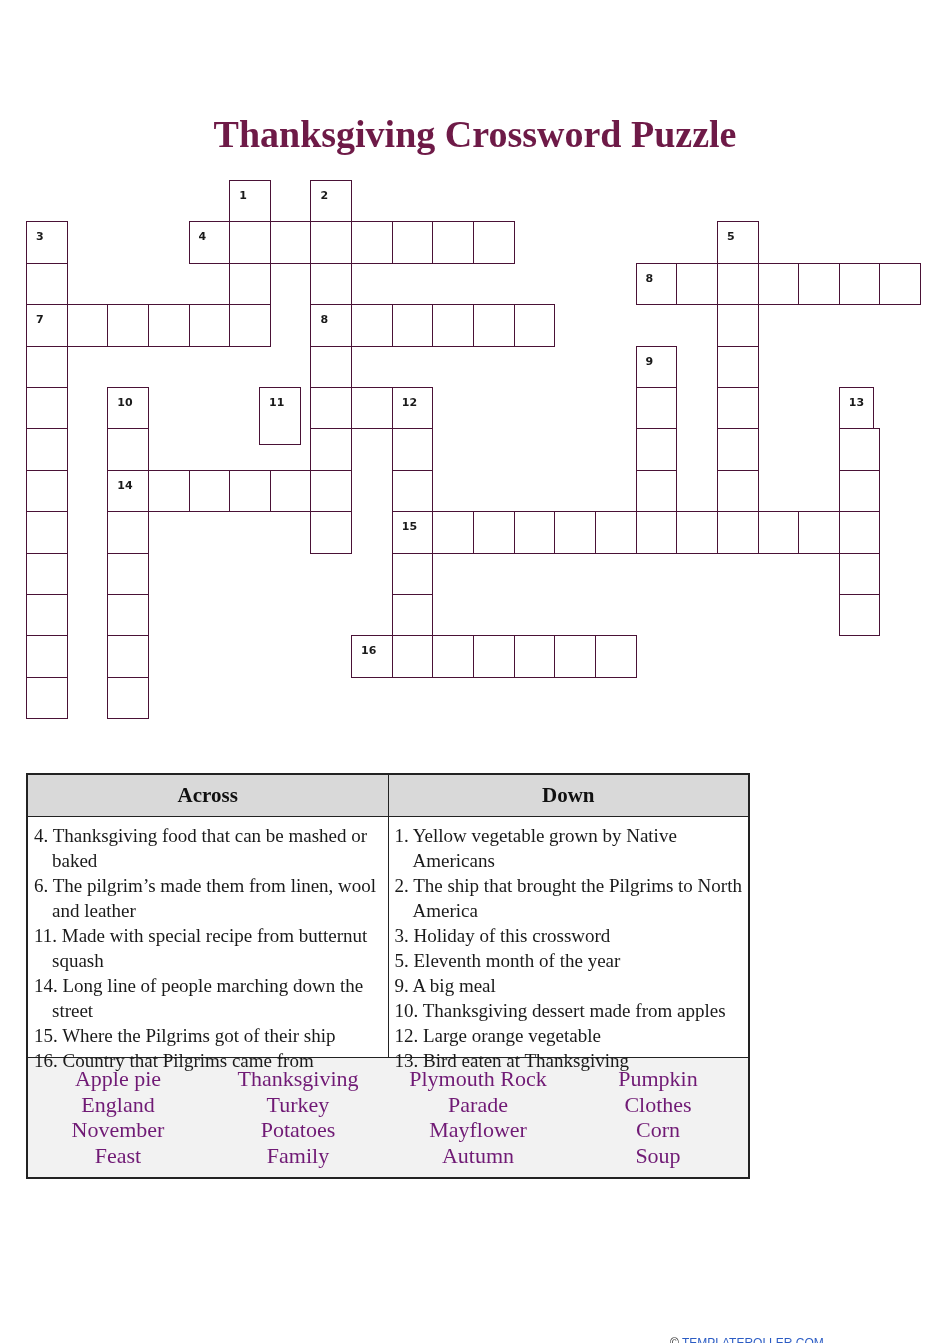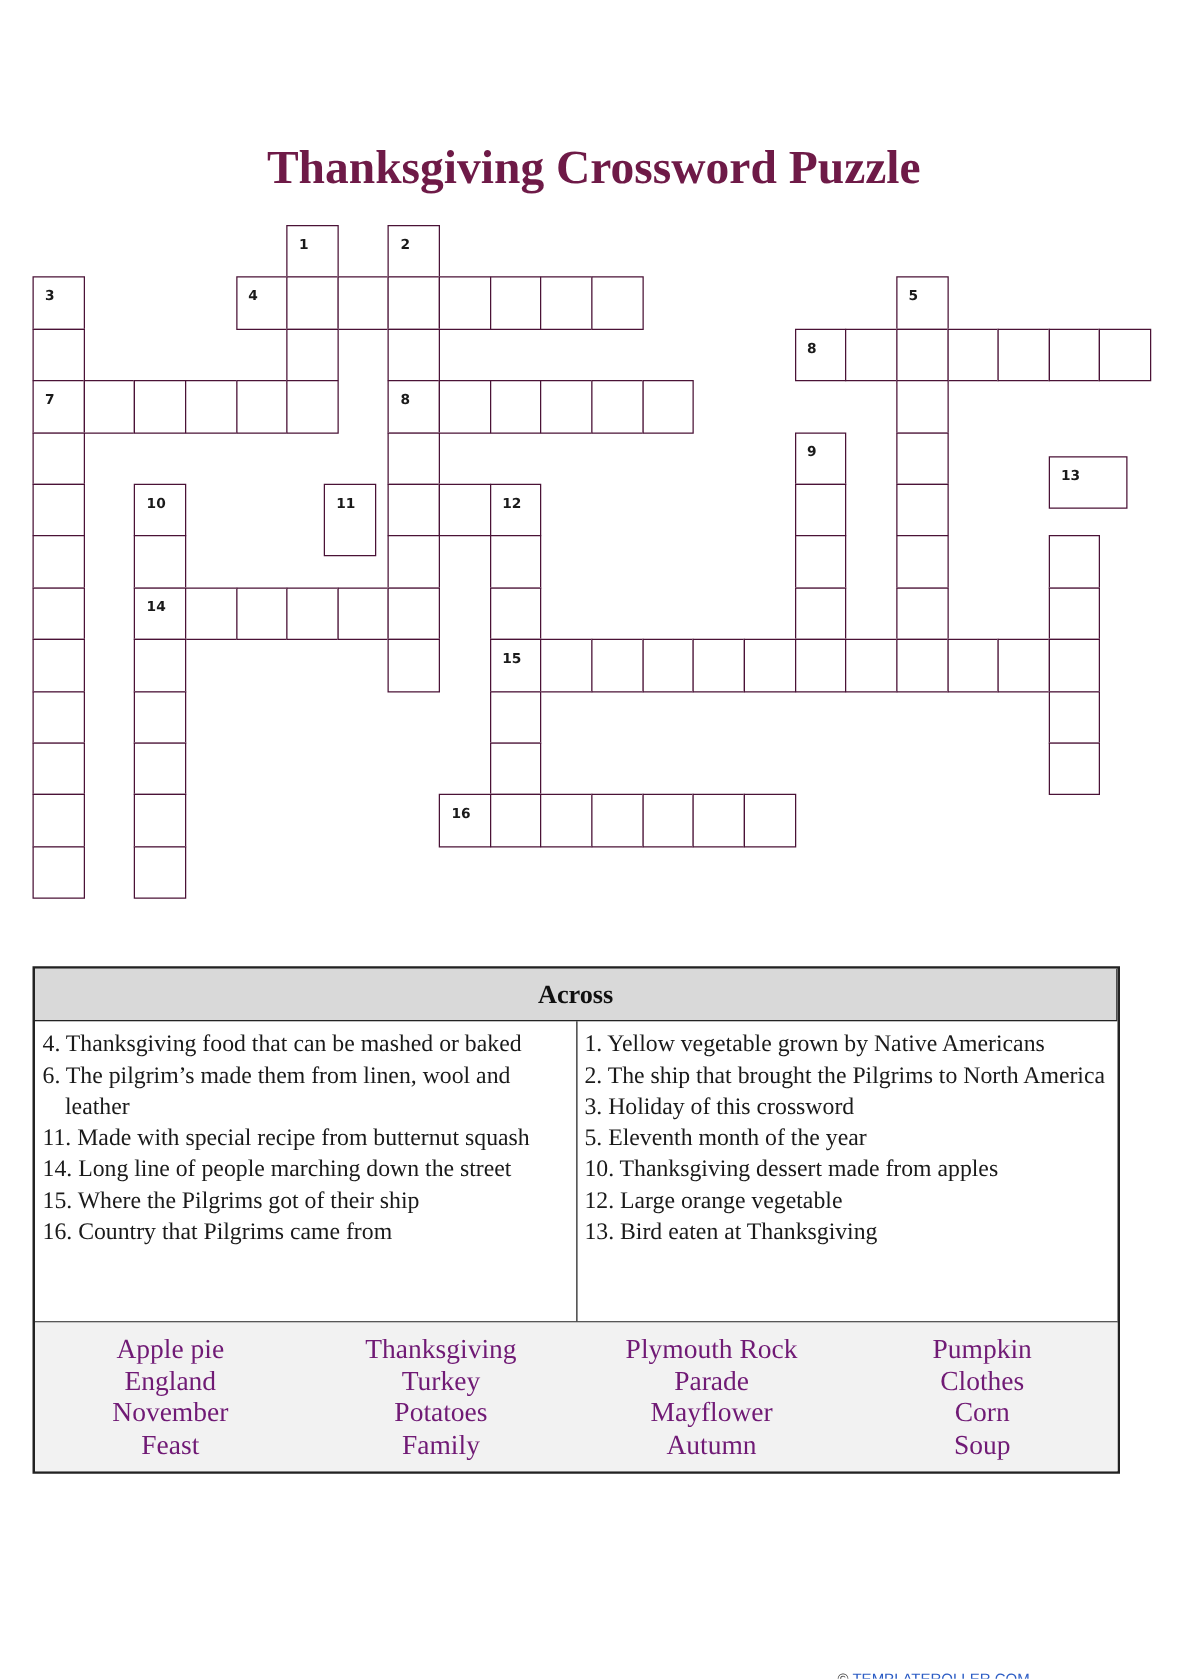--- a/index.html
+++ b/index.html
@@ -12,21 +12,21 @@
   .grid { position: absolute; left: 0; top: 0; width: 950px; height: 740px; }
   .cell {
     position: absolute; box-sizing: border-box;
     border: 1.2px solid #4a1236; background: #ffffff;
   }
   .cell .num {
     position: absolute; left: 9px; top: 8px;
     font-family: "DejaVu Sans", sans-serif; font-weight: bold; font-size: 11px; color: #1a1a1a;
   }
   .clues {
-    position: absolute; left: 26px; top: 773px; width: 870px;
+    position: absolute; left: 26px; top: 773px; width: 724px;
     border: 2px solid #222; box-sizing: border-box; border-collapse: collapse;
   }
   .clues .hdr { display: flex; background: #d9d9d9; height: 41px; border-bottom: 1px solid #222; }
   .clues .hdr div {
     flex: 1; text-align: center; line-height: 41px;
     font-family: "Liberation Serif", serif; font-weight: bold; font-size: 21px; color: #111;
   }
   .clues .hdr div:first-child, .clues .body .col:first-child { border-right: 1.5px solid #222; }
   .clues .body { display: flex; height: 240px; border-bottom: 1px solid #222; }
   .clues .body .col { flex: 1; padding: 6px 6px 0 6px; box-sizing: border-box; }
@@ -115,21 +115,21 @@
     <div class="cell" style="left: 259px; top: 387px; width: 41.64px; height: 58px; border-color: rgb(74, 18, 54);">
       <span class="num">11</span>
     </div>
     <div class="cell" style="left: 310.48px; top: 387px; width: 41.64px; height: 42.4px; border-color: rgb(74, 18, 54);"></div>
     <div class="cell" style="left: 351.12px; top: 387px; width: 41.64px; height: 42.4px; border-color: rgb(74, 18, 54);"></div>
     <div class="cell" style="left: 391.76px; top: 387px; width: 41.64px; height: 42.4px; border-color: rgb(74, 18, 54);">
       <span class="num">12</span>
     </div>
     <div class="cell" style="left: 635.6px; top: 387px; width: 41.64px; height: 42.4px; border-color: rgb(74, 18, 54);"></div>
     <div class="cell" style="left: 716.88px; top: 387px; width: 41.64px; height: 42.4px; border-color: rgb(74, 18, 54);"></div>
-    <div class="cell" style="left: 838.8px; top: 365px; width: 63px; height: 42.4px; border-color: rgb(74, 18, 54);">
+    <div class="cell" style="left: 838.8px; top: 387px; width: 35px; height: 42.4px; border-color: rgb(74, 18, 54);">
       <span class="num">13</span>
     </div>
     <div class="cell" style="left: 26px; top: 428.4px; width: 41.64px; height: 42.4px; border-color: rgb(74, 18, 54);"></div>
     <div class="cell" style="left: 107.28px; top: 428.4px; width: 41.64px; height: 42.4px; border-color: rgb(74, 18, 54);"></div>
     <div class="cell" style="left: 310.48px; top: 428.4px; width: 41.64px; height: 42.4px; border-color: rgb(74, 18, 54);"></div>
     <div class="cell" style="left: 391.76px; top: 428.4px; width: 41.64px; height: 42.4px; border-color: rgb(74, 18, 54);"></div>
     <div class="cell" style="left: 635.6px; top: 428.4px; width: 41.64px; height: 42.4px; border-color: rgb(74, 18, 54);"></div>
     <div class="cell" style="left: 716.88px; top: 428.4px; width: 41.64px; height: 42.4px; border-color: rgb(74, 18, 54);"></div>
     <div class="cell" style="left: 838.8px; top: 428.4px; width: 41.64px; height: 42.4px; border-color: rgb(74, 18, 54);"></div>
     <div class="cell" style="left: 26px; top: 469.8px; width: 41.64px; height: 42.4px; border-color: rgb(74, 18, 54);"></div>
@@ -181,35 +181,37 @@
     <div class="cell" style="left: 513.68px; top: 635.4px; width: 41.64px; height: 42.4px; border-color: rgb(74, 18, 54);"></div>
     <div class="cell" style="left: 554.32px; top: 635.4px; width: 41.64px; height: 42.4px; border-color: rgb(74, 18, 54);"></div>
     <div class="cell" style="left: 594.96px; top: 635.4px; width: 41.64px; height: 42.4px; border-color: rgb(74, 18, 54);"></div>
     <div class="cell" style="left: 26px; top: 676.8px; width: 41.64px; height: 42.4px; border-color: rgb(74, 18, 54);"></div>
     <div class="cell" style="left: 107.28px; top: 676.8px; width: 41.64px; height: 42.4px; border-color: rgb(74, 18, 54);"></div>
   </div>
 
 <div class="clues">
   <div class="hdr">
     <div>Across</div>
+    <div>Down</div>
   </div>
   <div class="body">
     <div class="col">
       <div class="clue">4. Thanksgiving food that can be mashed or baked</div>
       <div class="clue">6. The pilgrim’s made them from linen, wool and leather</div>
       <div class="clue">11. Made with special recipe from butternut squash</div>
       <div class="clue">14. Long line of people marching down the street</div>
       <div class="clue">15. Where the Pilgrims got of their ship</div>
       <div class="clue">16. Country that Pilgrims came from</div>
     </div>
     <div class="col">
       <div class="clue">1. Yellow vegetable grown by Native Americans</div>
       <div class="clue">2. The ship that brought the Pilgrims to North America</div>
       <div class="clue">3. Holiday of this crossword</div>
       <div class="clue">5. Eleventh month of the year</div>
+      <div class="clue">9. A big meal</div>
       <div class="clue">10. Thanksgiving dessert made from apples</div>
       <div class="clue">12. Large orange vegetable</div>
       <div class="clue">13. Bird eaten at Thanksgiving</div>
     </div>
   </div>
   <div class="bank">
     <div class="bcol">
       <div class="word">Apple pie</div>
       <div class="word">England</div>
       <div class="word">November</div>

